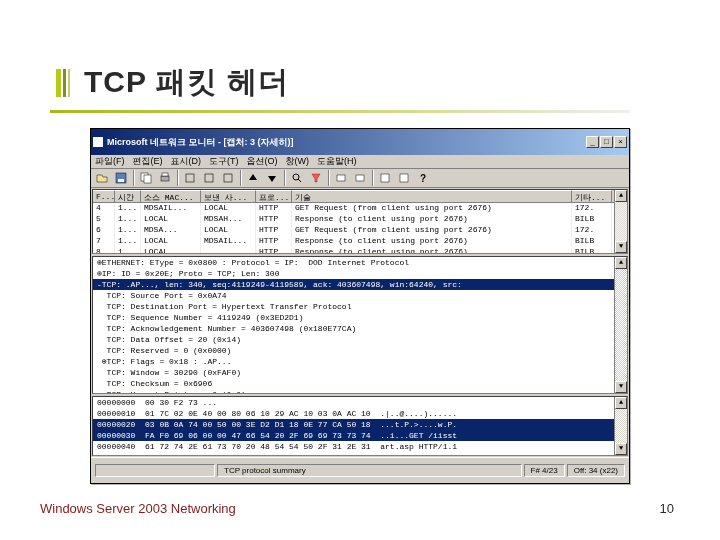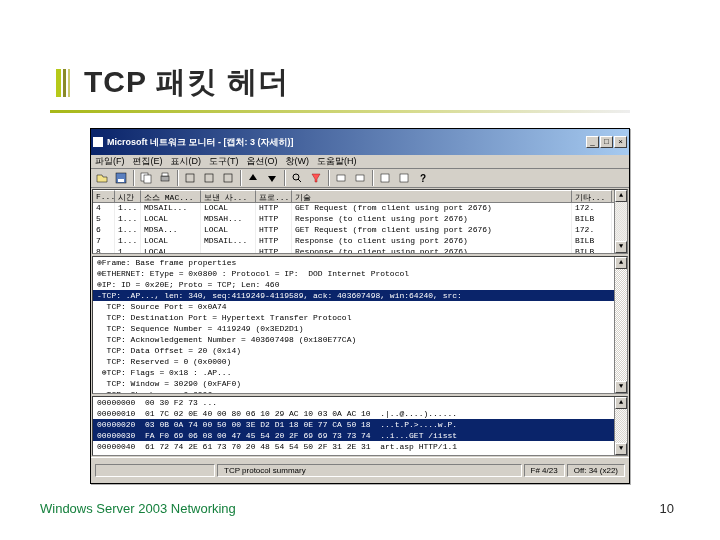--- a/index.html
+++ b/index.html
@@ -124,21 +124,21 @@
   }
   .stat-cell {
     border:1px solid #808080; border-top-color:#808080; border-left-color:#808080;
     border-right-color:#fff; border-bottom-color:#fff;
     padding:0 6px; height:13px; line-height:11px; background:#d4d0c8;
   }
   .stat-spacer { flex:1; }
 
   .footer-text {
     position:absolute; bottom:24px; left:40px;
-    font-family: Verdana, sans-serif; font-size:13px; color:#15803d;
+    font-family: Verdana, sans-serif; font-size:13px; color:#7f1d1d;
   }
   .page-num {
     position:absolute; bottom:24px; right:46px;
     font-family: Verdana, sans-serif; font-size:13px; color:#2a2a2a;
   }
 </style>
 </head>
 <body>
 
 <div class="slide-title-wrap">
@@ -324,23 +324,22 @@
         </div>
     </div>
     <div class="vscroll">
         <div class="sbtn">▲</div>
         <div class="strack"></div>
         <div class="sbtn">▼</div>
       </div>
   </div>
 
   <div class="pane pane-mid">
-    <div class="mono-line">⊕Frame: Base frame properties</div>
     <div class="mono-line">⊕ETHERNET: EType = 0x0800 : Protocol = IP:  DOD Internet Protocol</div>
-    <div class="mono-line">⊕IP: ID = 0x20E; Proto = TCP; Len: 460</div>
+    <div class="mono-line">⊕IP: ID = 0x20E; Proto = TCP; Len: 300</div>
     <div class="mono-line mono-sel">-TCP: .AP..., len: 340, seq:4119249-4119589, ack: 403607498, win:64240, src:</div>
     <div class="mono-line">  TCP: Source Port = 0x0A74</div>
     <div class="mono-line">  TCP: Destination Port = Hypertext Transfer Protocol</div>
     <div class="mono-line">  TCP: Sequence Number = 4119249 (0x3ED2D1)</div>
     <div class="mono-line">  TCP: Acknowledgement Number = 403607498 (0x180E77CA)</div>
     <div class="mono-line">  TCP: Data Offset = 20 (0x14)</div>
     <div class="mono-line">  TCP: Reserved = 0 (0x0000)</div>
     <div class="mono-line"> ⊕TCP: Flags = 0x18 : .AP...</div>
     <div class="mono-line">  TCP: Window = 30290 (0xFAF0)</div>
     <div class="mono-line">  TCP: Checksum = 0x6906</div>
@@ -350,21 +349,21 @@
         <div class="sbtn">▲</div>
         <div class="strack"></div>
         <div class="sbtn">▼</div>
       </div>
   </div>
 
   <div class="pane pane-bot">
     <div class="mono-line">00000000  00 30 F2 73 ...                                                </div>
     <div class="mono-line">00000010  01 7C 02 0E 40 00 80 06 10 29 AC 10 03 0A AC 10  .|..@....)......</div>
     <div class="mono-line mono-sel">00000020  03 0B 0A 74 00 50 00 3E D2 D1 18 0E 77 CA 50 18  ...t.P.&gt;....w.P.</div>
-    <div class="mono-line mono-sel">00000030  FA F0 69 06 08 00 47 45 54 20 2F 69 69 73 73 74  ..i...GET /iisst</div>
+    <div class="mono-line mono-sel">00000030  FA F0 69 06 00 00 47 66 54 20 2F 69 69 73 73 74  ..i...GET /iisst</div>
     <div class="mono-line">00000040  61 72 74 2E 61 73 70 20 48 54 54 50 2F 31 2E 31  art.asp HTTP/1.1</div>
     <div class="vscroll">
         <div class="sbtn">▲</div>
         <div class="strack"></div>
         <div class="sbtn">▼</div>
       </div>
   </div>
 
   <div class="statusbar">
     <div class="stat-cell" style="width:120px"></div>

